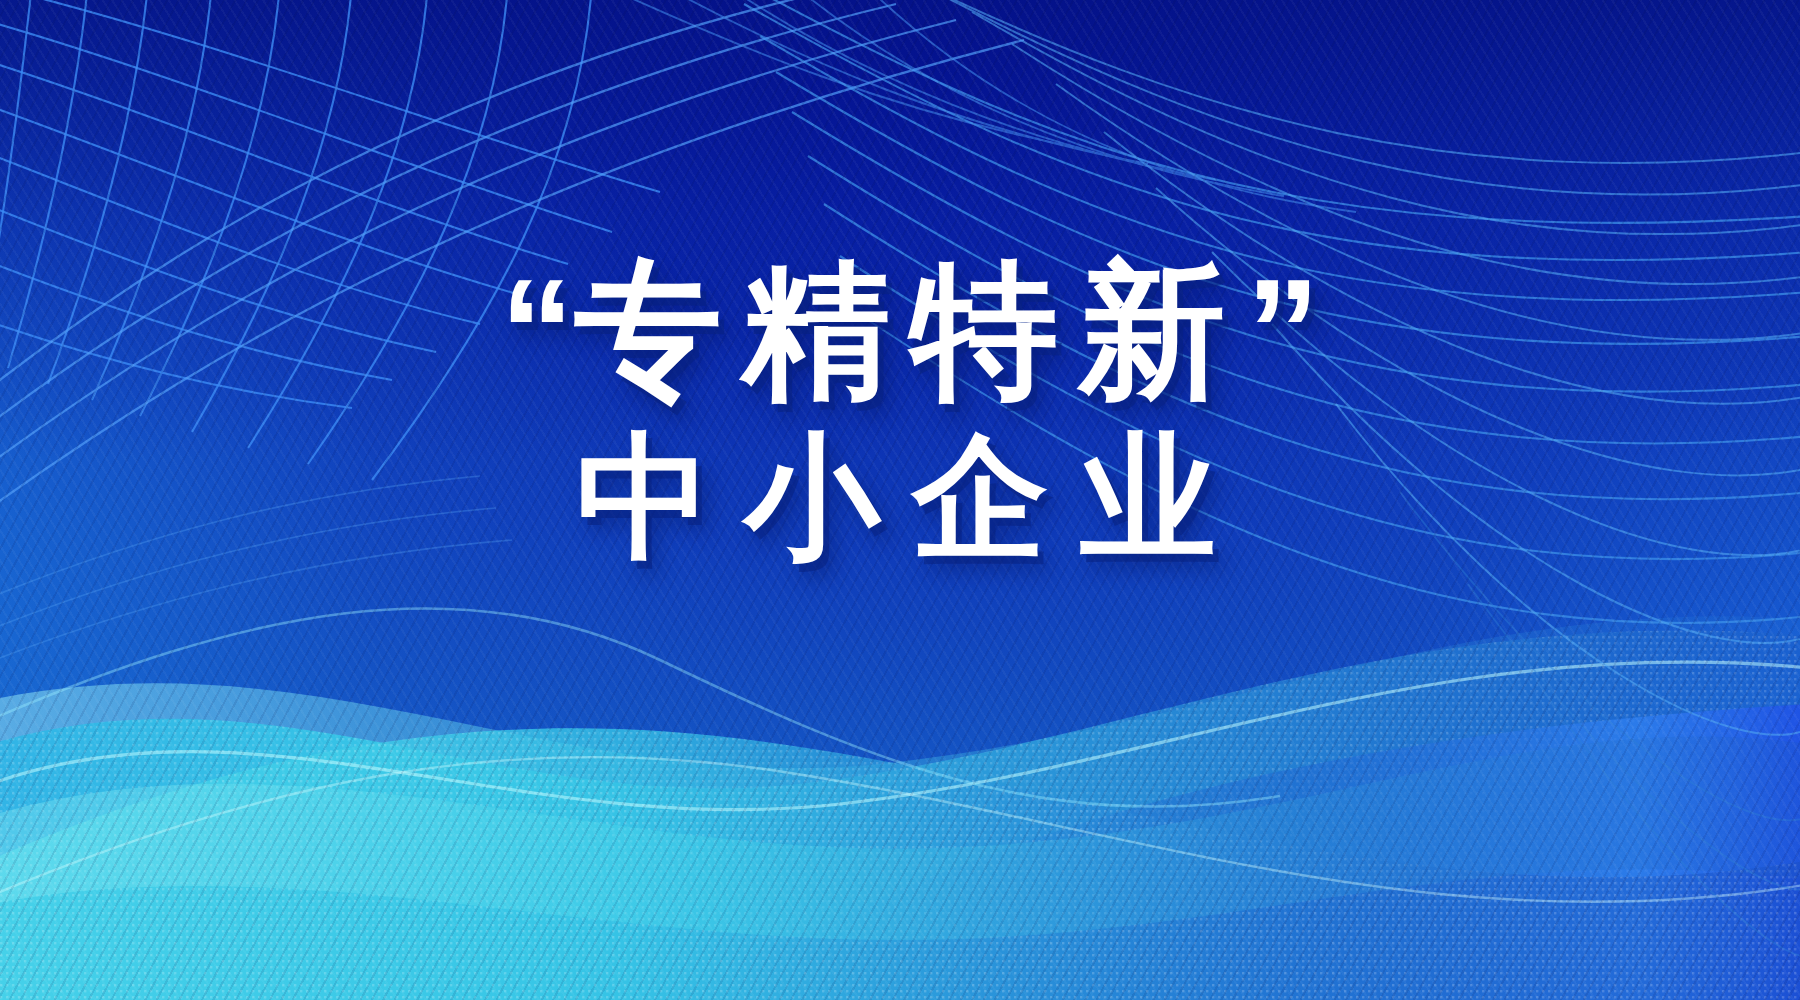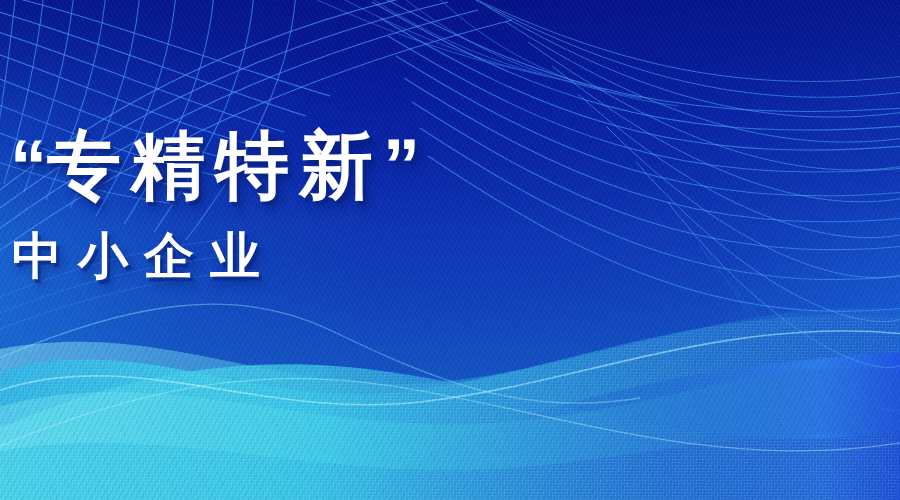--- a/index.html
+++ b/index.html
@@ -40,41 +40,42 @@
     background-image:repeating-linear-gradient(-62deg,
       rgba(0,10,70,.10) 0px, rgba(0,10,70,.10) 1px,
       rgba(0,0,0,0) 1px, rgba(0,0,0,0) 5px);
   }
 
   svg.layer{display:block;}
 
   
   .headline{
     position:absolute;left:0;right:0;top:128px;
+    text-align:center;
     z-index:9;
   }
   .line{
     color:#ffffff;
     font-weight:bold;
     line-height:1.02;
     white-space:nowrap;
     text-shadow:
       3px 4px 0px rgba(7,32,128,.55),
       5px 7px 10px rgba(4,20,95,.45);
   }
   .line1{
     font-size:74px;
     letter-spacing:10px;
     padding-left:10px;
   }
   .line2{
-    font-size:50px;
+    font-size:68px;
     letter-spacing:16px;
     padding-left:12px;
-    margin-top:28px;
+    margin-top:12px;
   }
   .quote{
     font-size:74px;
     font-weight:bold;
     letter-spacing:0;
   }
 </style>
 </head>
 <body>
 

